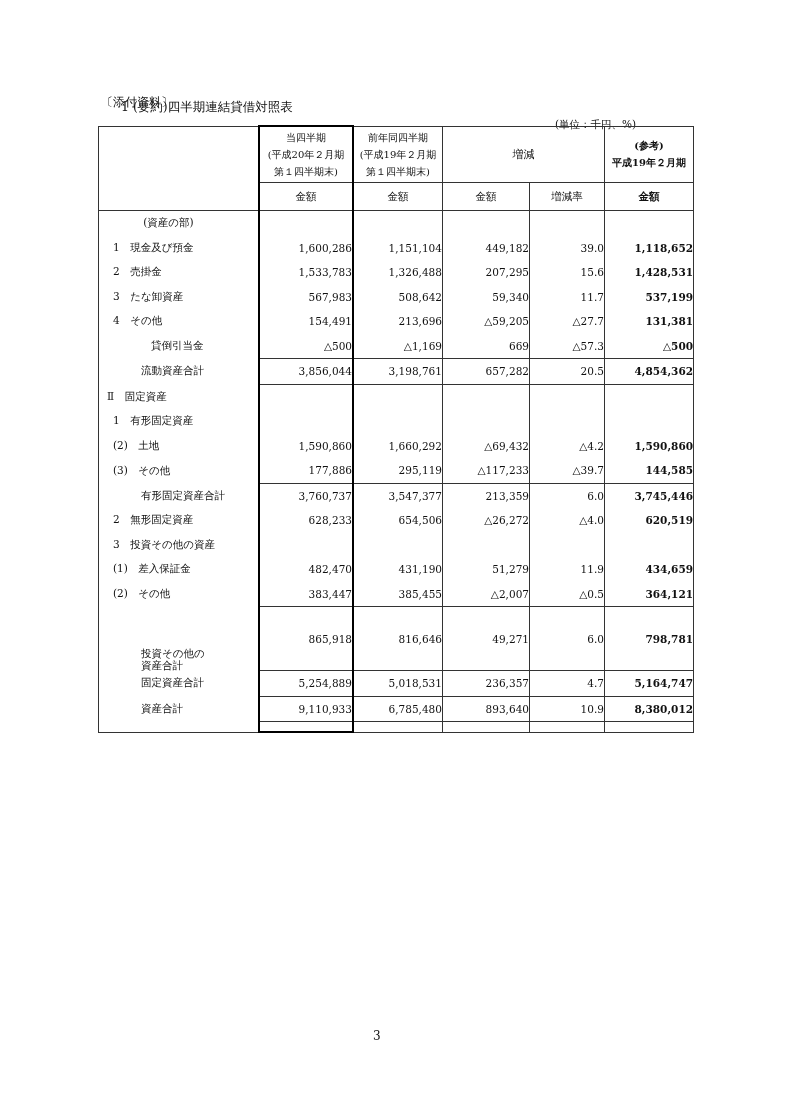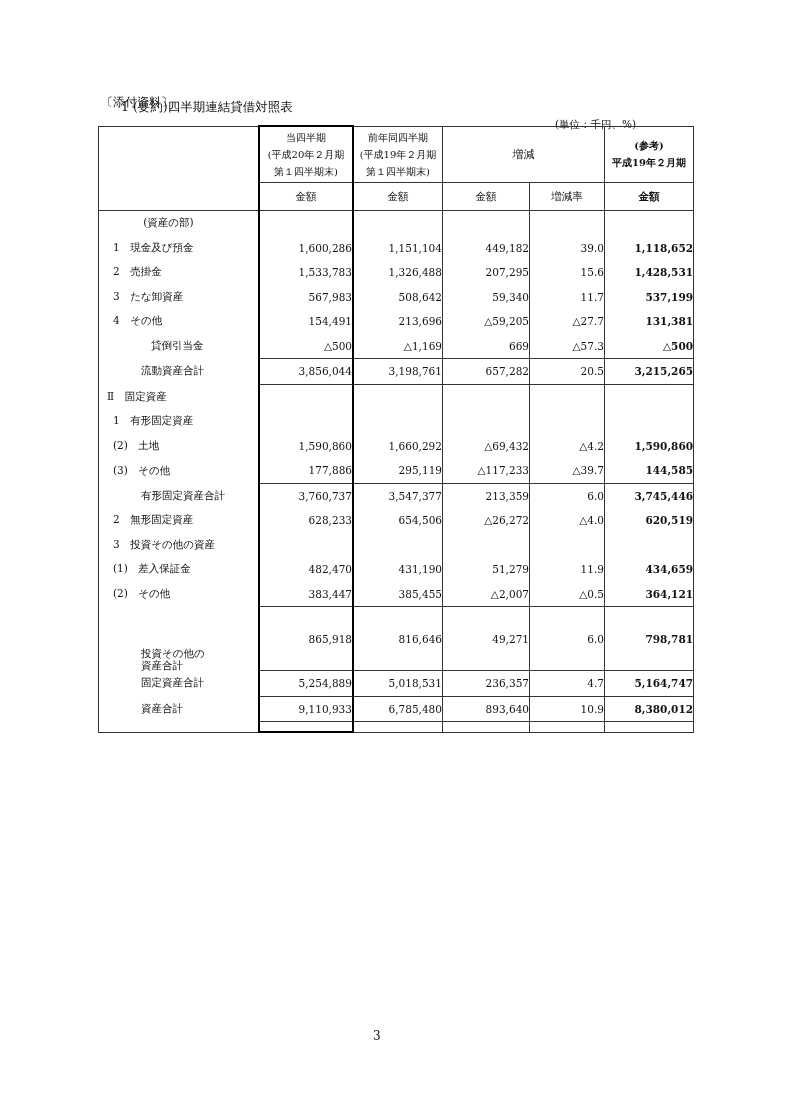--- a/index.html
+++ b/index.html
@@ -133,21 +133,21 @@
     <td class="c5 num">△500</td>
   </tr>
   <tr class="total">
     <td class="c0">
           <span class="lbl l2">流動資産合計</span>
         </td>
     <td class="c1 num">3,856,044</td>
     <td class="c2 num">3,198,761</td>
     <td class="c3 num">657,282</td>
     <td class="c4 num">20.5</td>
-    <td class="c5 num">3,215,265</td>
+    <td class="c5 num">4,854,362</td>
   </tr>
   <tr class="total">
     <td class="c0">
           <span class="lbl l0">Ⅱ　固定資産</span>
         </td>
     <td class="c1 num"></td>
     <td class="c2 num"></td>
     <td class="c3 num"></td>
     <td class="c4 num"></td>
     <td class="c5 num"></td>

